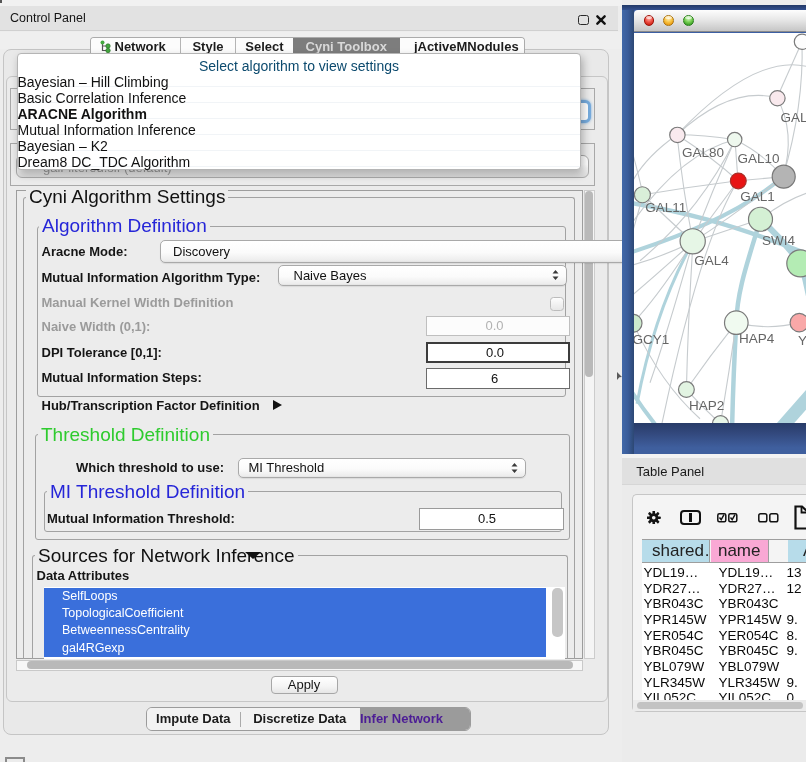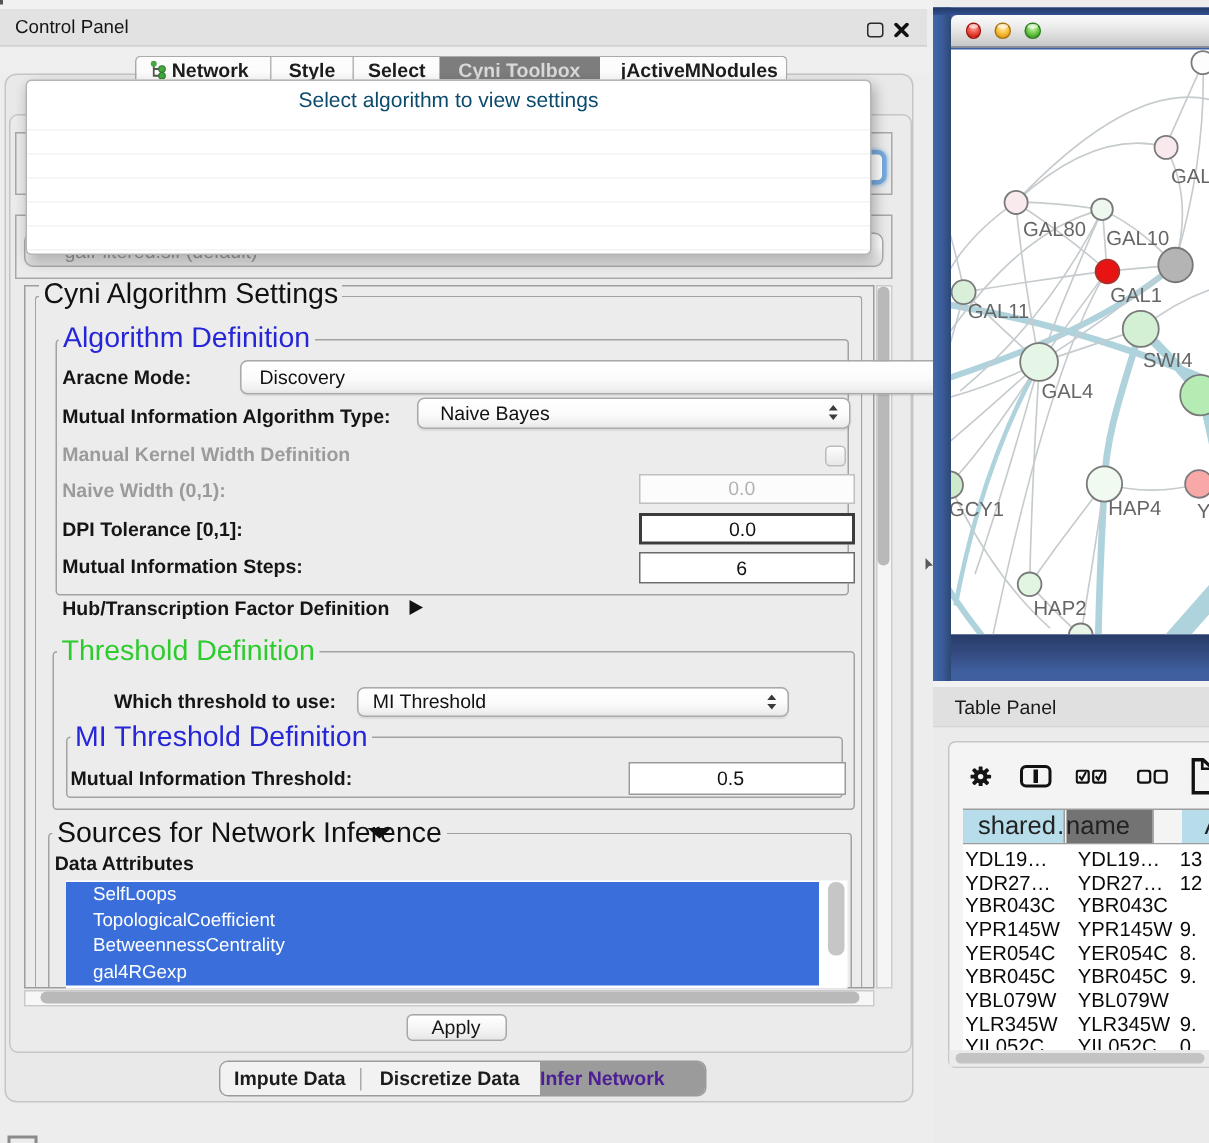--- a/index.html
+++ b/index.html
@@ -120,20 +120,21 @@
 </div>
 
 <div class="abs" style="left:17px;top:52.7px;width:564px;height:117.5px;background:#fff;border:1px solid #b5b5b5;border-radius:4px;box-shadow:2px 4px 9px rgba(0,0,0,0.28);font-size:13px;color:#111">
   <div class="abs" style="left:0;top:32px;width:100%;height:1px;background:#f1f4f7"></div>
     <div class="abs" style="left:0;top:48px;width:100%;height:1px;background:#f1f4f7"></div>
     <div class="abs" style="left:0;top:64px;width:100%;height:1px;background:#f1f4f7"></div>
     <div class="abs" style="left:0;top:80px;width:100%;height:1px;background:#f1f4f7"></div>
     <div class="abs" style="left:0;top:96px;width:100%;height:1px;background:#f1f4f7"></div>
     <div class="abs" style="left:0;top:112px;width:100%;height:1px;background:#f1f4f7"></div>
     <div class="abs" style="left:0;top:4.3px;width:100%;text-align:center;color:#0c4a6e;font-size:14px">Select algorithm to view settings</div>
+  <div class="abs" style="left:-0.5px;top:20.6px;line-height:16px;white-space:nowrap;font-size:14px">Bayesian – Hill Climbing<br>Basic Correlation Inference<br><b>ARACNE Algorithm</b><br>Mutual Information Inference<br>Bayesian – K2<br>Dream8 DC_TDC Algorithm</div>
 </div>
 
 <div class="abs" style="left:622.3px;top:5px;width:183.7px;height:448.5px;background:#3c5fa3">
   <div class="abs" style="left:0;top:0;width:11.7px;height:100%;background:linear-gradient(90deg,#4168a8 0%,#3a5c99 50%,#2d4874 100%)"></div>
   <div class="abs" style="left:0;top:0;width:100%;height:4.5px;background:linear-gradient(180deg,#223967,#33508f)"></div>
 </div>
 <div class="abs" style="left:634px;top:9.5px;width:172px;height:22px;border-radius:4px 0 0 0;background:linear-gradient(180deg,#fdfdfd 0%,#e8e8e8 45%,#c6c6c6 100%);border-bottom:1px solid #8a8a8a">
   <div class="abs" style="left:9.5px;top:5.4px;width:10.8px;height:10.8px;border-radius:50%;background:radial-gradient(circle at 50% 28%,#ffb3aa 0%,#f0554a 45%,#d02619 80%,#a81408 100%);border:0.8px solid #9e1309"></div>
   <div class="abs" style="left:29.2px;top:5.4px;width:10.8px;height:10.8px;border-radius:50%;background:radial-gradient(circle at 50% 28%,#ffeebe 0%,#f8c545 45%,#eb9c14 80%,#c07c10 100%);border:0.8px solid #ab7410"></div>
   <div class="abs" style="left:48.9px;top:5.4px;width:10.8px;height:10.8px;border-radius:50%;background:radial-gradient(circle at 50% 28%,#d6f6c8 0%,#79d154 45%,#3fa02a 80%,#2e8f1d 100%);border:0.8px solid #2b7f1c"></div>
@@ -258,21 +259,21 @@
     <rect x="0.8" y="0.8" width="8" height="8" rx="1.8" fill="none" stroke="#111" stroke-width="1.5"></rect>
     <rect x="11.8" y="0.8" width="8" height="8" rx="1.8" fill="none" stroke="#111" stroke-width="1.5"></rect>
   </svg>
 <svg class="abs" style="left:794px;top:505px" width="12" height="25" viewBox="0 0 12 25">
     <path d="M1.5 1.5 H8 L14 7 V23.5 H1.5 Z" fill="none" stroke="#111" stroke-width="2.2"></path>
     <path d="M7.5 1.5 V7.5 H14" fill="none" stroke="#111" stroke-width="1.8"></path>
   </svg>
 
 <div class="abs" style="left:642px;top:539px;width:164px;height:23.5px;border-top:1px solid #9e9e9e;border-bottom:1px solid #9e9e9e;font-size:17px;color:#222">
   <div class="abs" style="left:0;top:0;width:67.7px;height:21.5px;background:#b7dcea;border-right:1px solid #9e9e9e;text-align:center;line-height:21.5px;text-indent:10px">shared…</div>
-  <div class="abs" style="left:68.7px;top:0;width:58px;height:21.5px;background:#737373;border-right:1px solid #9e9e9e;text-align:left;line-height:21.5px">name</div>
+  <div class="abs" style="left:68.7px;top:0;width:58px;height:21.5px;background:#f9a8d4;border-right:1px solid #9e9e9e;text-align:center;line-height:21.5px">name</div>
   <div class="abs" style="left:146px;top:0;width:18px;height:21.5px;background:#b7dcea;line-height:21.5px;padding-left:15px">A</div>
 </div>
 
 <div class="abs" style="left:642px;top:562.5px;width:164px;height:137.5px;background:#fff;overflow:hidden;font-size:13.5px;color:#0a0a0a">
   <div class="abs" style="left:1.5px;top:2.3px;line-height:15.7px">YDL19…<br>YDR27…<br>YBR043C<br>YPR145W<br>YER054C<br>YBR045C<br>YBL079W<br>YLR345W<br>YIL052C</div>
   <div class="abs" style="left:76.5px;top:2.3px;line-height:15.7px">YDL19…<br>YDR27…<br>YBR043C<br>YPR145W<br>YER054C<br>YBR045C<br>YBL079W<br>YLR345W<br>YIL052C</div>
   <div class="abs" style="left:144.5px;top:2.3px;line-height:15.7px">13<br>12<br>&nbsp;<br>9.<br>8.<br>9.<br>&nbsp;<br>9.<br>0.</div>
 </div>
 
 <div class="abs" style="left:632.7px;top:700px;width:173.3px;height:10.5px;background:#ebebeb"></div>

